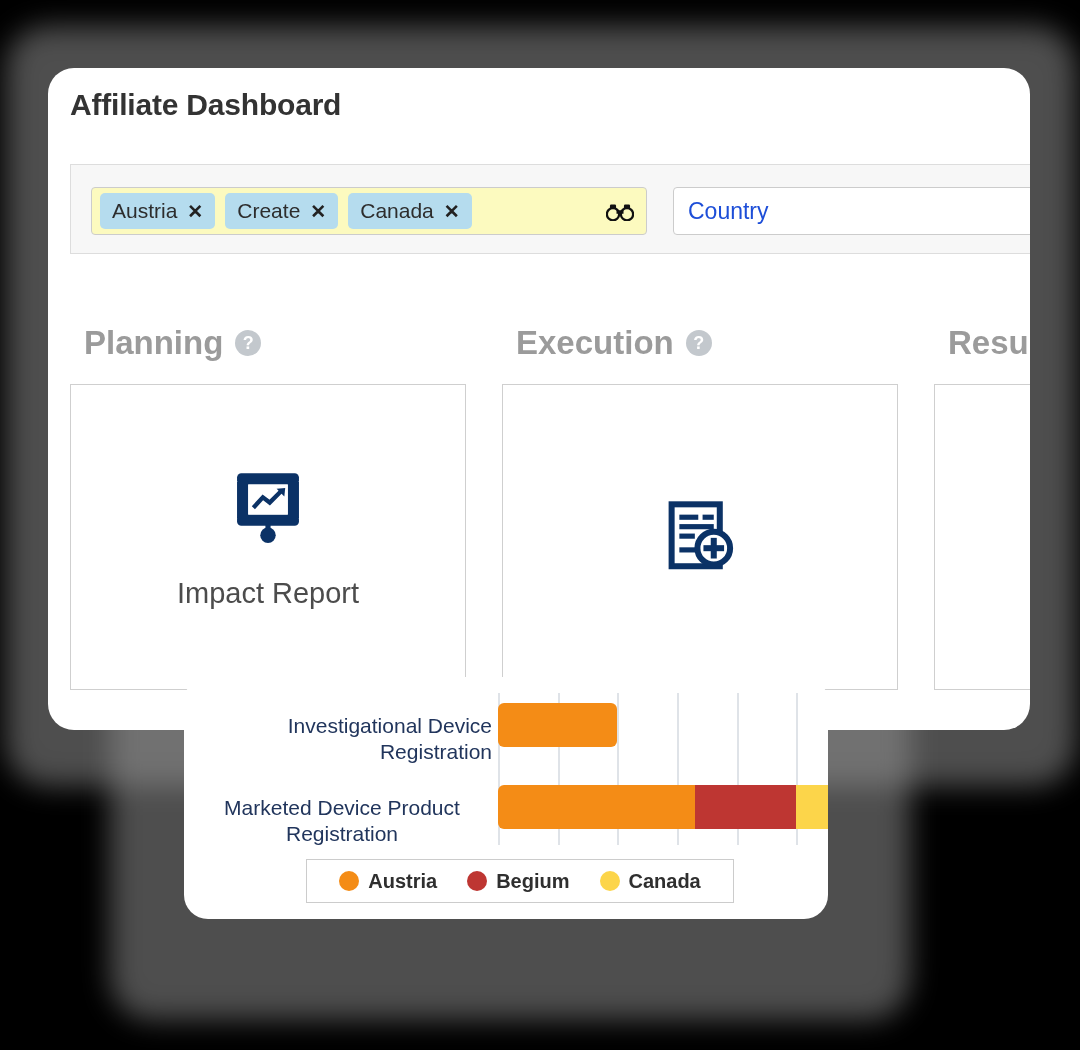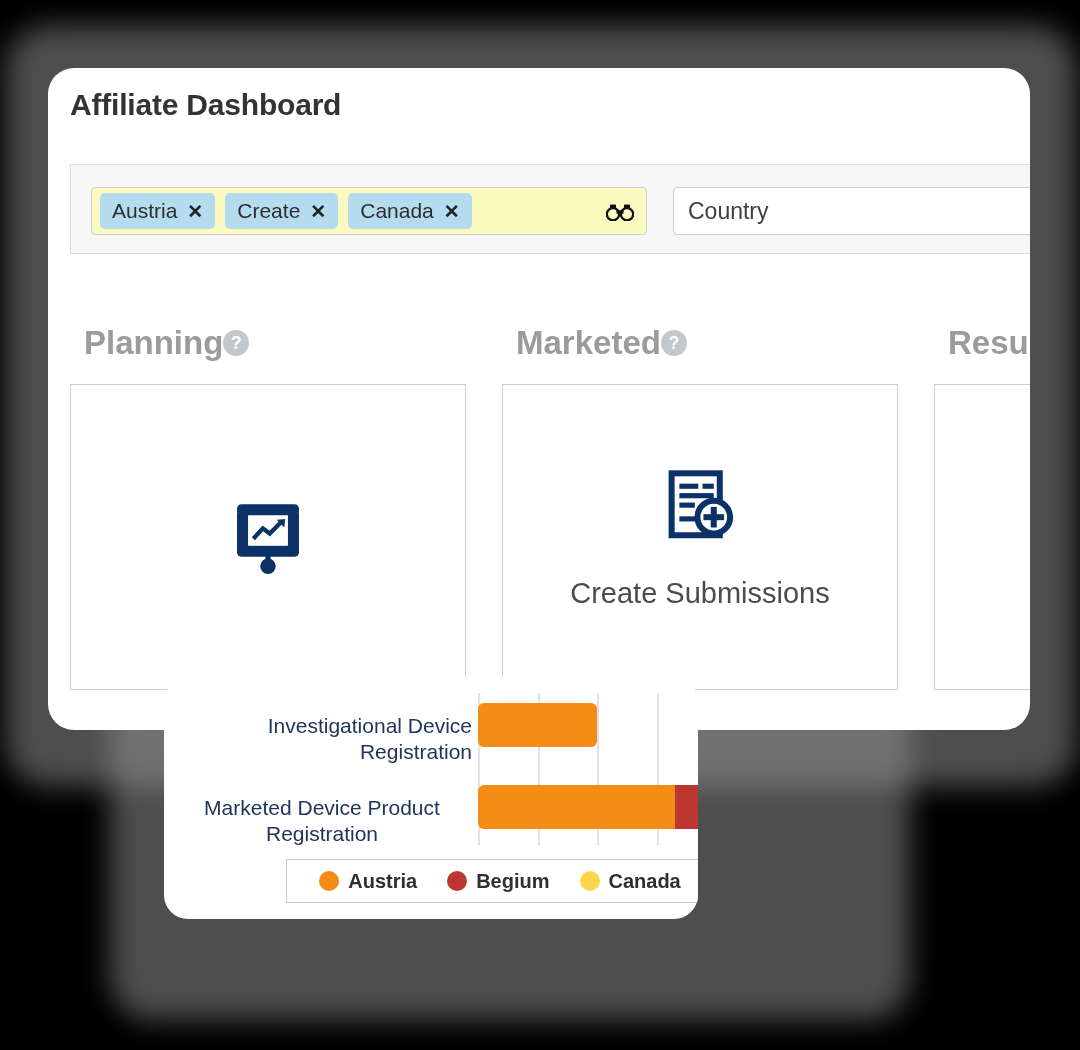--- a/index.html
+++ b/index.html
@@ -115,35 +115,36 @@
     height: 48px;
     background: #ffffff;
     border: 1px solid #cccccc;
     border-radius: 4px;
     display: flex;
     align-items: center;
     padding: 0 14px;
   }
   .country-field .ph {
     font-size: 23px;
-    color: #404040;
+    color: #1d4ed8;
   }
 
   
   .section {
     position: absolute;
     top: 252px;
   }
   .sec-planning  { left: 22px;  width: 398px; }
   .sec-execution { left: 454px; width: 398px; }
   .sec-results   { left: 886px; width: 398px; }
 
   .sec-head {
     display: flex;
     align-items: center;
+    gap: 12px;
     height: 46px;
     padding-left: 14px;
   }
   .sec-title {
     font-size: 33px;
     font-weight: bold;
     color: #9b9b9b;
     white-space: nowrap;
   }
   .help-icon {
@@ -177,23 +178,23 @@
     color: #4c4c4c;
     text-align: center;
     line-height: 1.25;
     max-width: 330px;
   }
   .tile-icon { width: 86px; height: 86px; }
 
   
   .chart-card {
     position: absolute;
-    left: 164px;
+    left: 184px;
     top: 677px;
-    width: 534px;
+    width: 644px;
     height: 242px;
     background: #ffffff;
     border-radius: 24px;
     overflow: hidden;
   }
 
   .chart-area {
     position: absolute;
     left: 0; top: 0;
     width: 672px;
@@ -311,42 +312,41 @@
           <rect x="14" y="12" width="72" height="13" rx="5" fill="#0B3266"></rect>
           <rect x="14" y="60" width="72" height="13" rx="5" fill="#0B3266"></rect>
           <rect x="14" y="22" width="13" height="42" fill="#0B3266"></rect>
           <rect x="73" y="22" width="13" height="42" fill="#0B3266"></rect>
           <rect x="27" y="25" width="46" height="35" fill="#ffffff"></rect>
           <polyline points="33,52 44,40 52,46 66,32" fill="none" stroke="#0B3266" stroke-width="5"></polyline>
           <polygon points="60,30 70,29 69,39" fill="#0B3266"></polygon>
           <rect x="47" y="72" width="6" height="8" fill="#0B3266"></rect>
           <circle cx="50" cy="84" r="9" fill="#0B3266"></circle>
         </svg>
+        <div class="tile-label">Impact Report</div>
       </div>
     </div>
 
     <div class="section sec-execution">
       <div class="sec-head">
-        <span class="sec-title">Marketed</span>
+        <span class="sec-title">Execution</span>
         <span class="help-icon">?</span>
       </div>
       <div class="tile">
         <svg class="tile-icon" viewBox="0 0 100 100">
           <rect x="17" y="12" width="56" height="72" fill="none" stroke="#0B3266" stroke-width="7"></rect>
           <rect x="26" y="24" width="22" height="6" fill="#0B3266"></rect>
           <rect x="53" y="24" width="13" height="6" fill="#0B3266"></rect>
           <rect x="26" y="35" width="40" height="6" fill="#0B3266"></rect>
           <rect x="26" y="46" width="18" height="6" fill="#0B3266"></rect>
           <rect x="26" y="62" width="24" height="6" fill="#0B3266"></rect>
           <circle cx="66" cy="63" r="19" fill="#ffffff" stroke="#0B3266" stroke-width="7"></circle>
           <rect x="62.5" y="51" width="7" height="24" fill="#0B3266"></rect>
           <rect x="54" y="59.5" width="24" height="7" fill="#0B3266"></rect>
         </svg>
-        <div class="tile-label">Create
-Submissions</div>
       </div>
     </div>
 
     <div class="section sec-results">
       <div class="sec-head">
         <span class="sec-title">Results</span>
 
       </div>
       <div class="tile">
         <div class="tile-label"></div>

